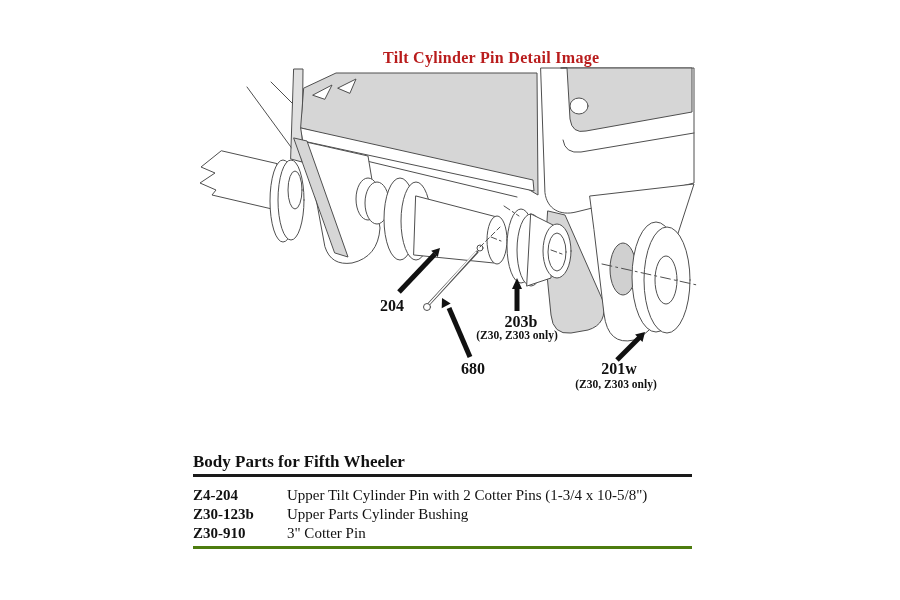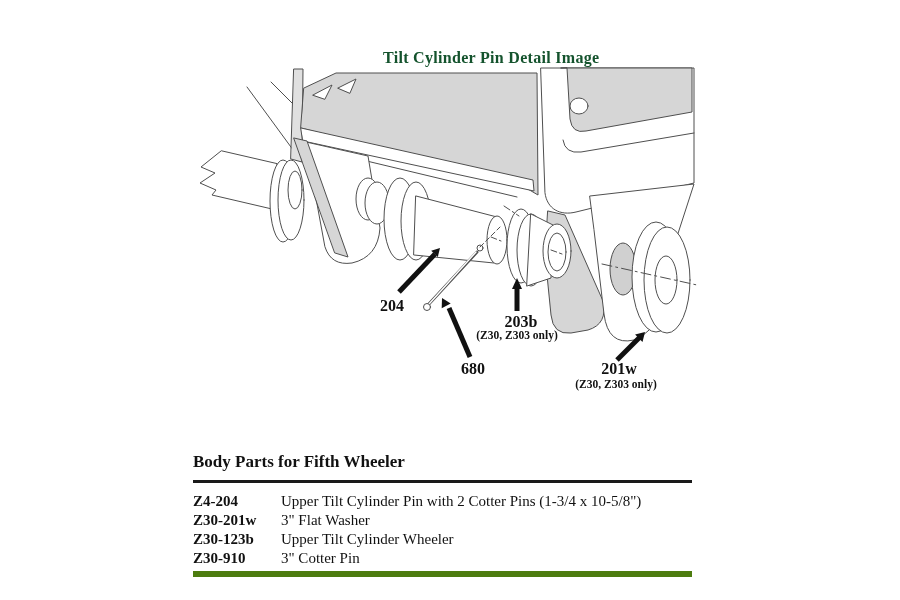--- a/index.html
+++ b/index.html
@@ -1,27 +1,27 @@
 <!DOCTYPE html>
 <html><head>
 <meta charset="utf-8">
 <style>
   html,body{margin:0;padding:0;}
   body{width:900px;height:600px;background:#ffffff;position:relative;overflow:hidden;
        font-family:"Liberation Serif",serif;}
   .title{position:absolute;top:49px;left:383px;font-weight:bold;font-size:16px;
-         letter-spacing:.3px;color:#14532d;white-space:nowrap;}
+         letter-spacing:.3px;color:#b91c1c;white-space:nowrap;}
   .diagram{position:absolute;top:0;left:0;}
   .parts-table{position:absolute;left:193px;top:452px;width:499px;color:#111;}
-  .t-head{font-weight:bold;font-size:17px;line-height:20px;padding-bottom:8px;
+  .t-head{font-weight:bold;font-size:17px;line-height:20px;padding-bottom:2px;
           border-bottom:3px solid #1a1a1a;}
-  .t-body{padding:9px 0 3px 0;border-bottom:6px solid #4d7c0f;}
+  .t-body{padding:9px 0 3px 0;border-bottom:3px solid #4d7c0f;}
   .t-row{display:flex;font-size:15px;line-height:19px;}
   .t-part{font-weight:bold;width:88px;flex:none;}
-  .t-desc{flex:1;white-space:nowrap;}
+  .t-desc{flex:1;white-space:nowrap;margin-left:6px;}
   text{font-family:"Liberation Serif",serif;font-weight:bold;fill:#111;}
   .lbl{font-size:16px;}
   .note{font-size:11.5px;}
 </style>
 </head>
 <body>
 
 <div class="title">Tilt Cylinder Pin Detail Image</div>
 
 <svg class="diagram" width="900" height="430" viewBox="0 0 900 430">
@@ -130,25 +130,21 @@
 </svg>
 
 <div class="parts-table">
   <div class="t-head">Body Parts for Fifth Wheeler</div>
   <div class="t-body">
     <div class="t-row">
       <span class="t-part">Z4-204</span>
       <span class="t-desc">Upper Tilt Cylinder Pin with 2 Cotter Pins (1-3/4 x 10-5/8")</span>
     </div>
     <div class="t-row">
-      <span class="t-part">Z30-201w</span>
-      <span class="t-desc">3" Flat Washer</span>
-    </div>
-    <div class="t-row">
       <span class="t-part">Z30-123b</span>
-      <span class="t-desc">Upper Tilt Cylinder Wheeler</span>
+      <span class="t-desc">Upper Parts Cylinder Bushing</span>
     </div>
     <div class="t-row">
       <span class="t-part">Z30-910</span>
       <span class="t-desc">3" Cotter Pin</span>
     </div>
   </div>
 </div>
 
 </body></html>

